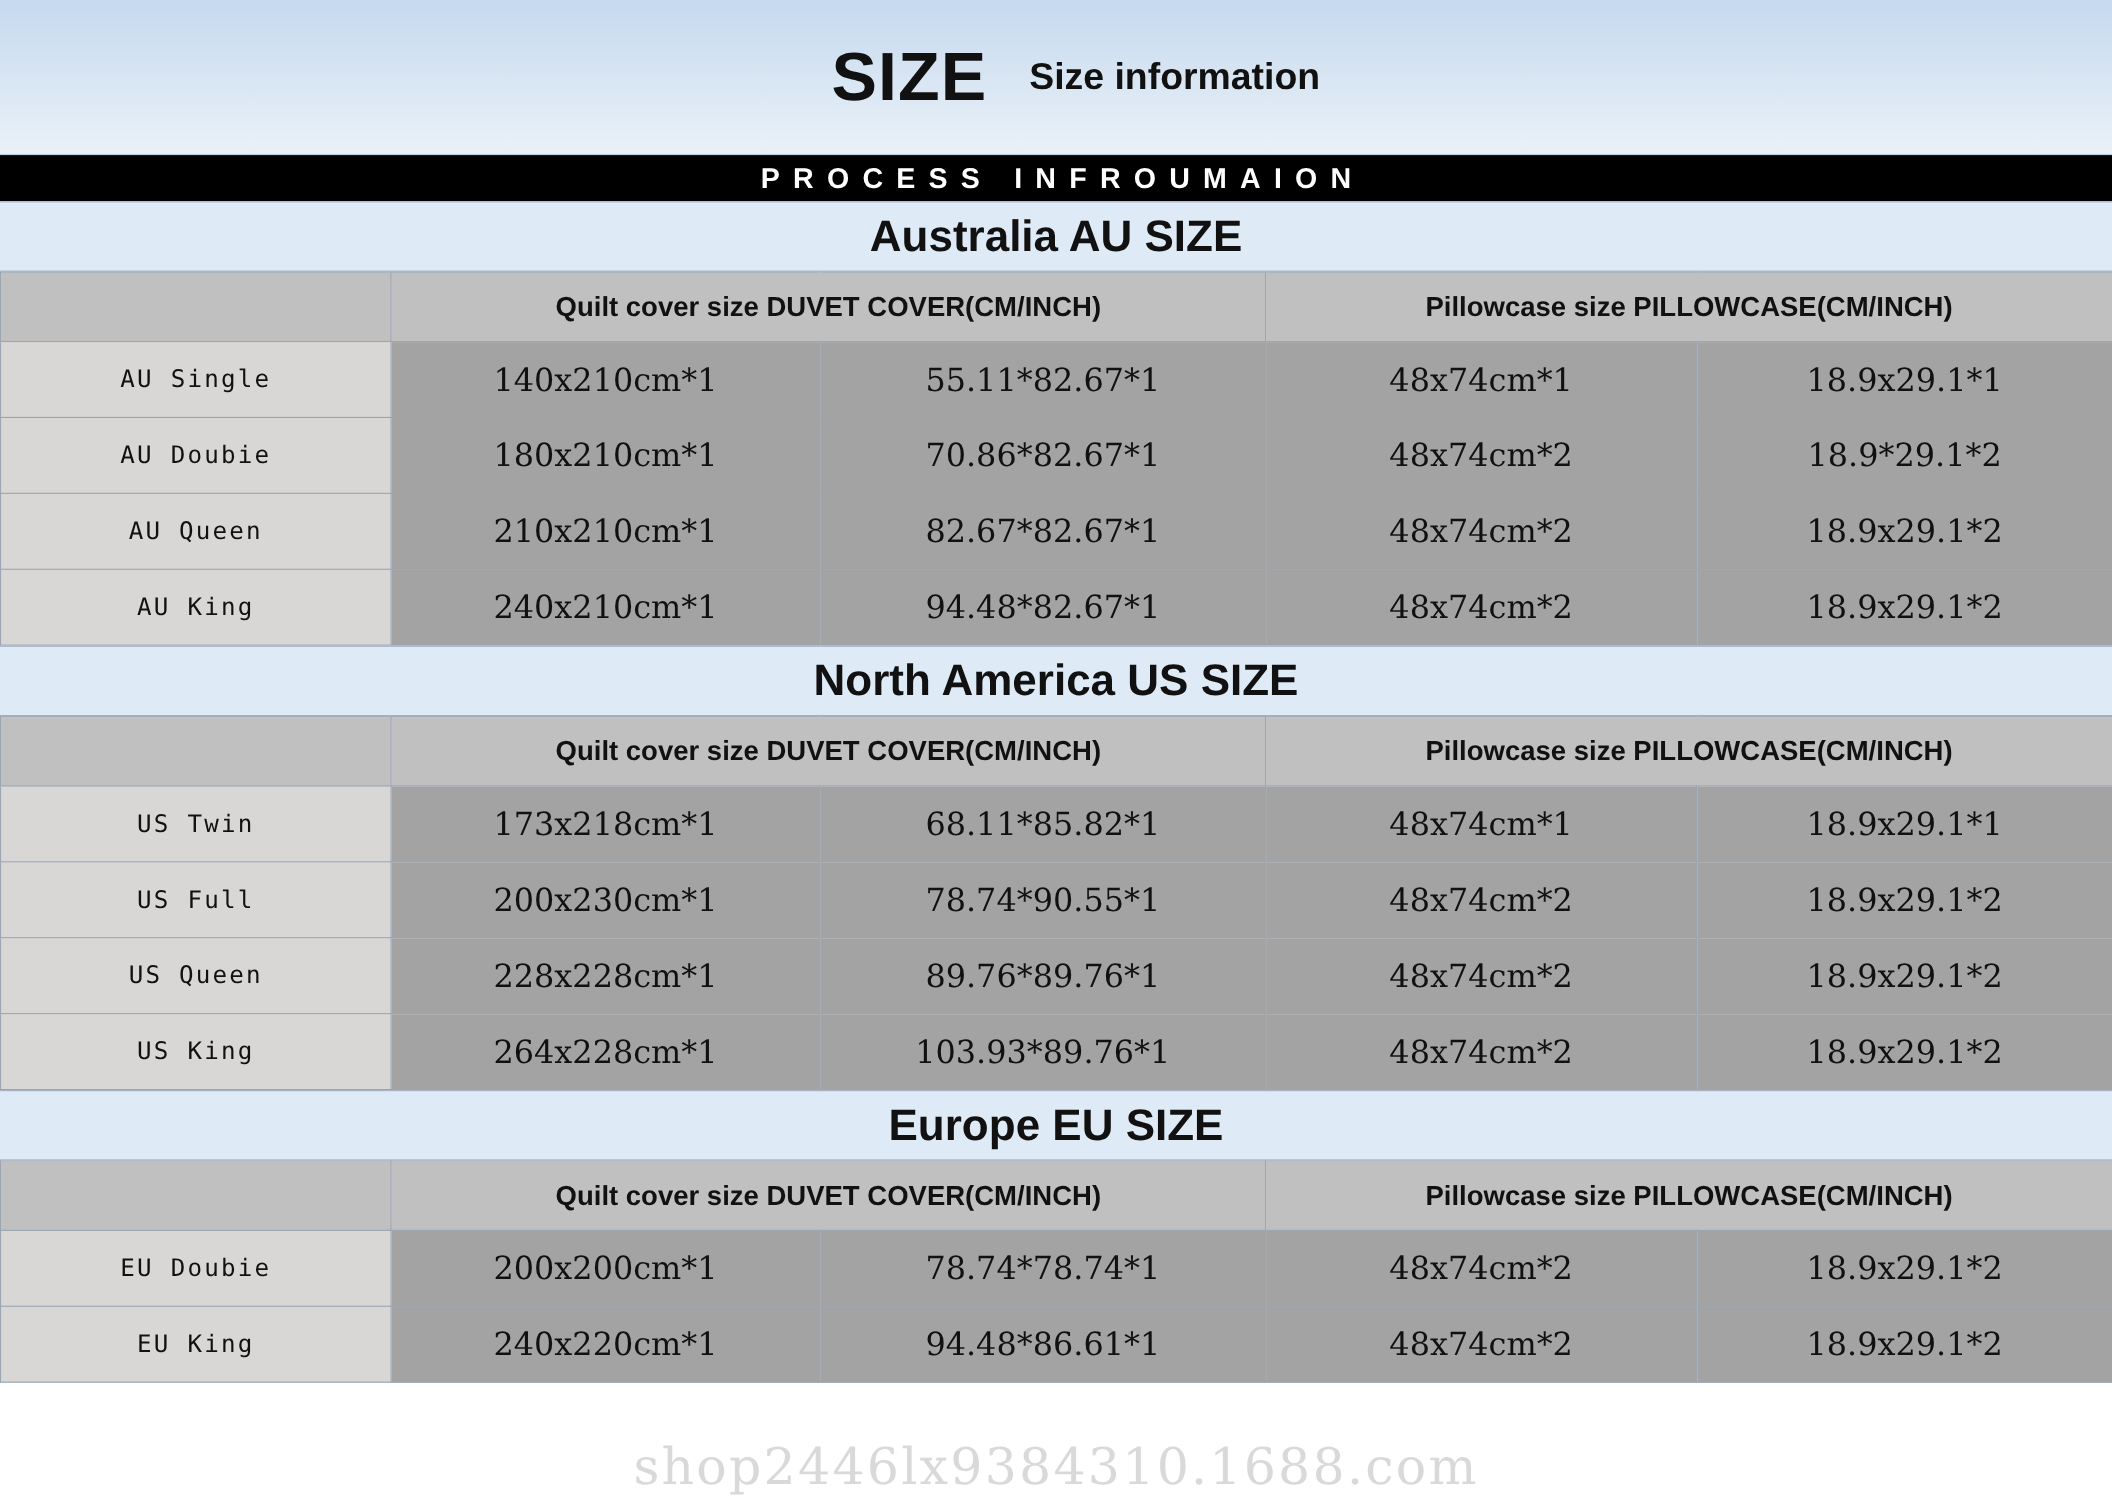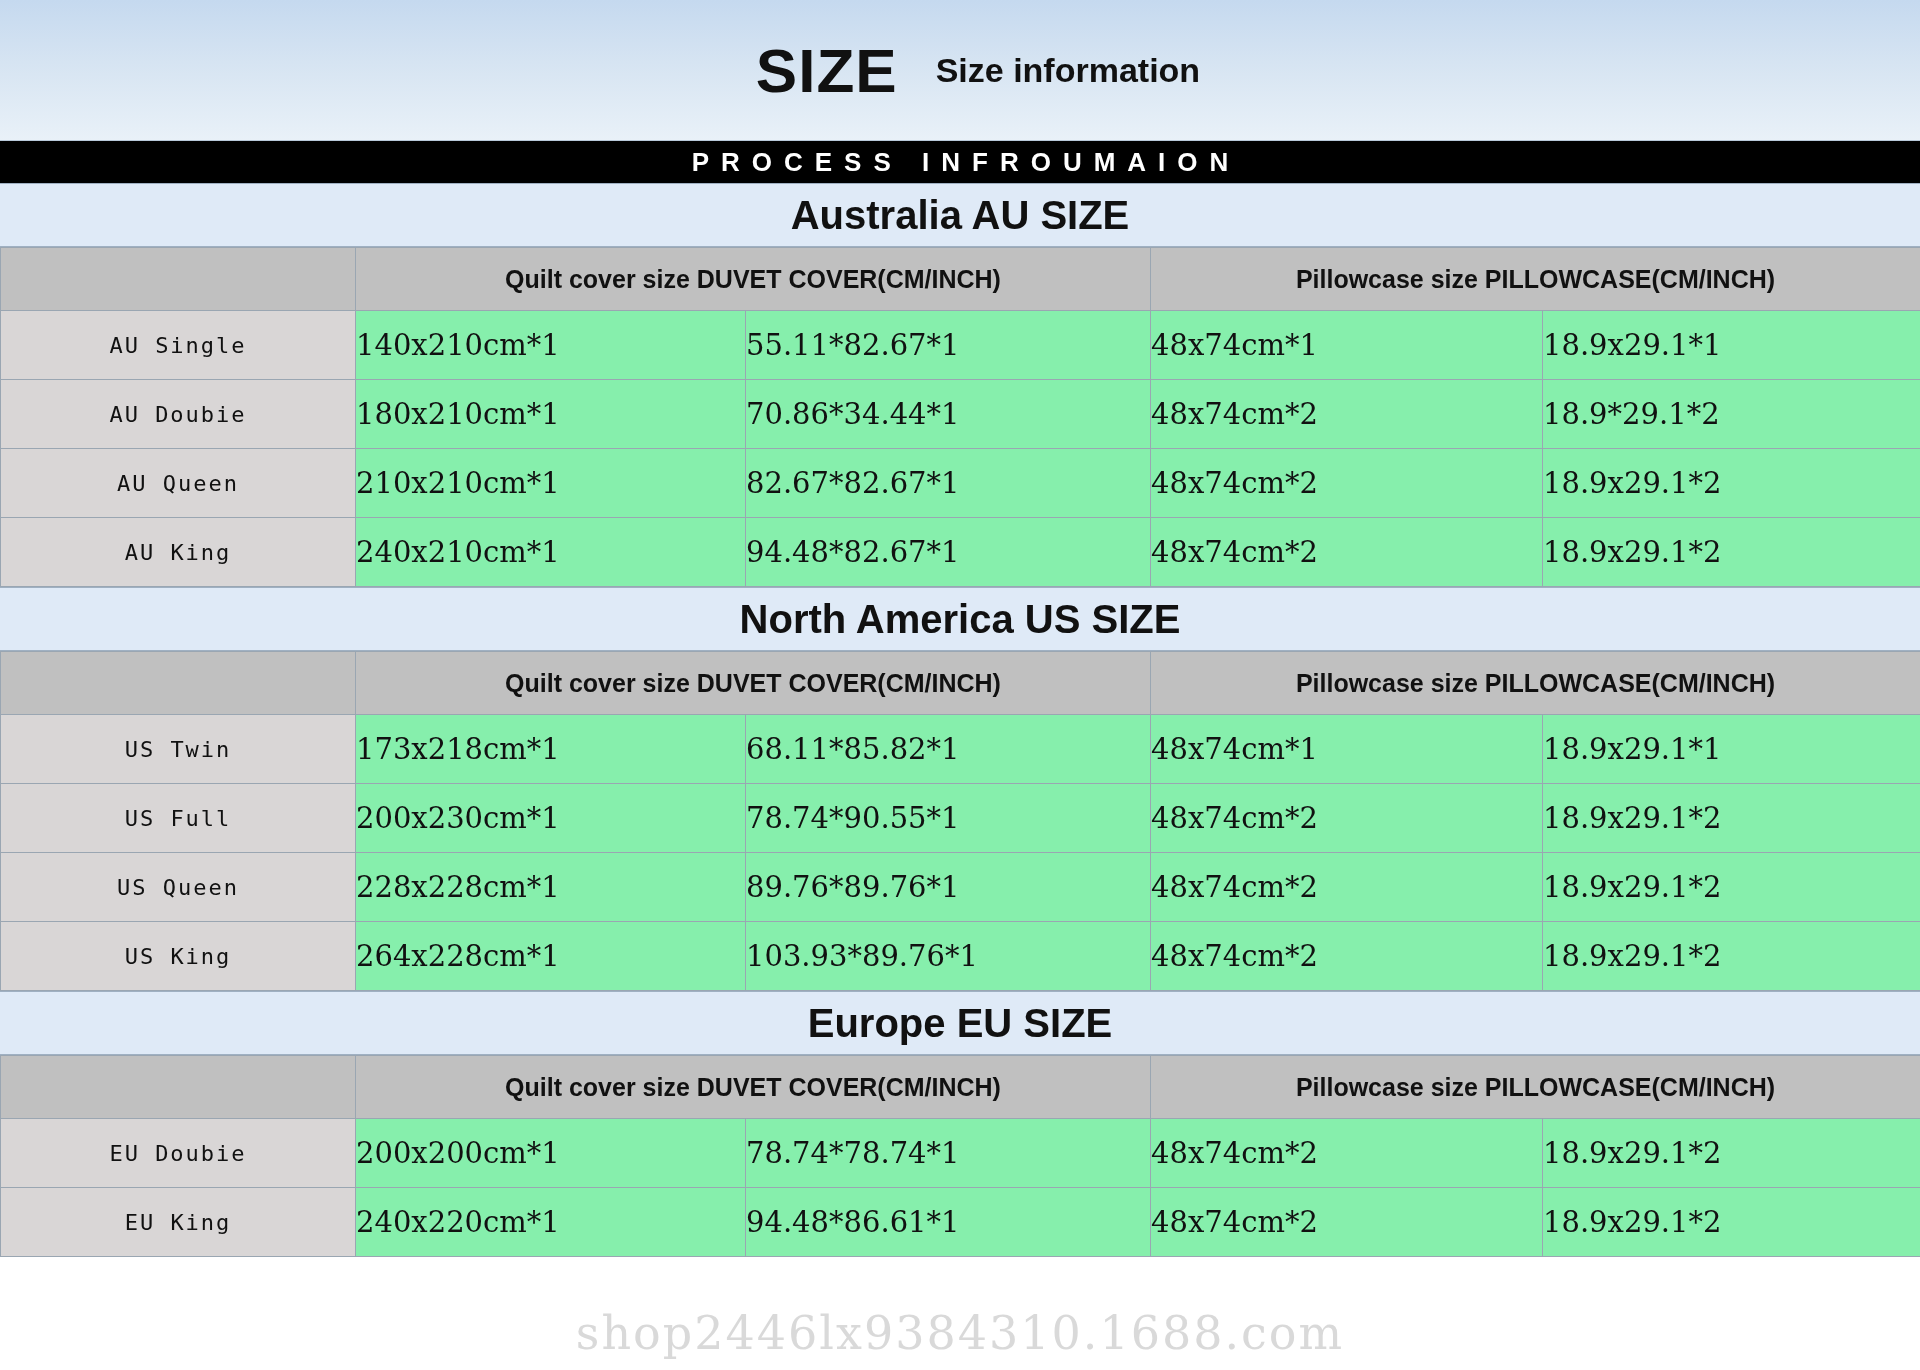--- a/index.html
+++ b/index.html
@@ -108,23 +108,23 @@
     background: #d9d6d6;
     height: 68px;
     text-align: center;
     vertical-align: middle;
     font-family: "DejaVu Sans Mono", monospace;
     font-size: 22px;
     color: #111111;
     letter-spacing: 2px;
   }
   .row-val {
-    background: #86efac;
+    background: #a3a3a3;
     height: 68px;
-    text-align: left;
+    text-align: center;
     vertical-align: middle;
     font-family: "DejaVu Serif", serif;
     font-size: 29px;
     color: #111111;
   }
   .row-val.special {
     font-family: "Liberation Sans", sans-serif;
     font-weight: bold;
     font-size: 27px;
   }
@@ -173,21 +173,21 @@
       <tr>
         <td class="row-label">AU Single</td>
         <td class="row-val">140x210cm*1</td>
         <td class="row-val">55.11*82.67*1</td>
         <td class="row-val">48x74cm*1</td>
         <td class="row-val">18.9x29.1*1</td>
       </tr>
       <tr>
         <td class="row-label">AU Doubie</td>
         <td class="row-val">180x210cm*1</td>
-        <td class="row-val">70.86*34.44*1</td>
+        <td class="row-val">70.86*82.67*1</td>
         <td class="row-val">48x74cm*2</td>
         <td class="row-val">18.9*29.1*2</td>
       </tr>
       <tr>
         <td class="row-label">AU Queen</td>
         <td class="row-val">210x210cm*1</td>
         <td class="row-val">82.67*82.67*1</td>
         <td class="row-val">48x74cm*2</td>
         <td class="row-val">18.9x29.1*2</td>
       </tr>

